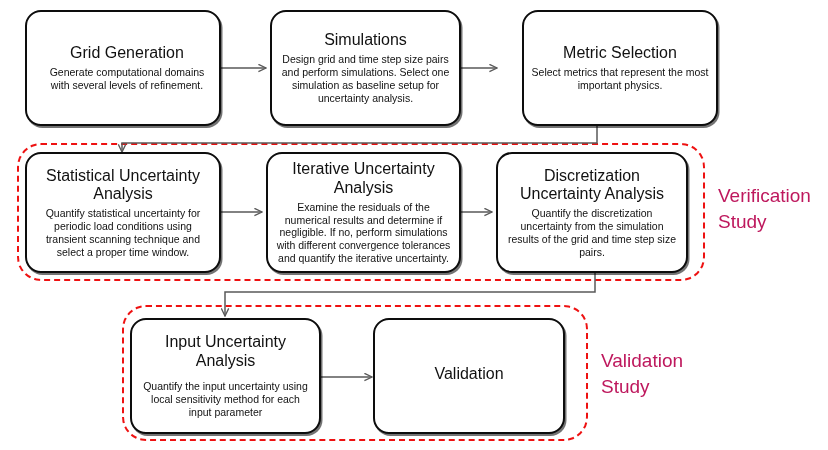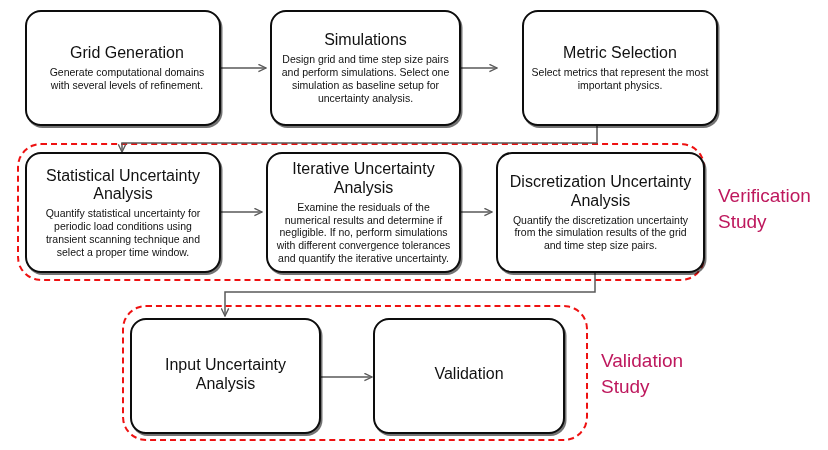--- a/index.html
+++ b/index.html
@@ -105,27 +105,28 @@
   <div class="node" style="left:25px;top:152px;width:196px;height:121px;">
     <div class="ttl">Statistical Uncertainty Analysis</div>
     <div class="body">Quantify statistical uncertainty for periodic load conditions using transient scanning technique and select a proper time window.</div>
   </div>
 
   <div class="node" style="left:266px;top:152px;width:195px;height:121px;">
     <div class="ttl">Iterative Uncertainty Analysis</div>
     <div class="body">Examine the residuals of the numerical results and determine if negligible. If no, perform simulations with different convergence tolerances and quantify the iterative uncertainty.</div>
   </div>
 
-  <div class="node" style="left:496px;top:152px;width:209px;height:121px;">
+  <div class="node" style="left:496px;top:152px;width:192px;height:121px;">
     <div class="ttl">Discretization Uncertainty Analysis</div>
     <div class="body">Quantify the discretization uncertainty from the simulation results of the grid and time step size pairs.</div>
   </div>
 
   <div class="node" style="left:130px;top:318px;width:191px;height:116px;gap:6px;">
     <div class="ttl">Input Uncertainty Analysis</div>
+    <div class="body">Quantify the input uncertainty using local sensitivity method for each input parameter</div>
   </div>
 
   <div class="node" style="left:373px;top:318px;width:192px;height:116px;">
     <div class="ttl">Validation</div>
   </div>
 
   <div class="caption" style="left:718px;top:183px;">Verification
 Study</div>
 
   <div class="caption" style="left:601px;top:348px;">Validation

